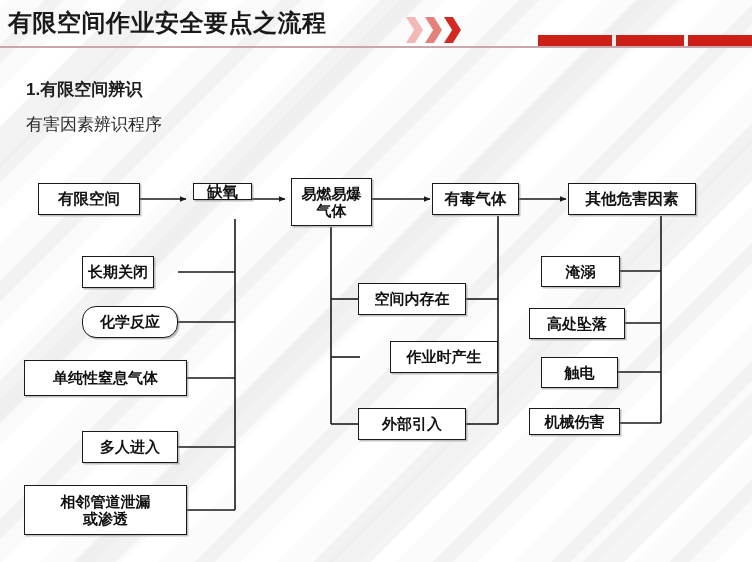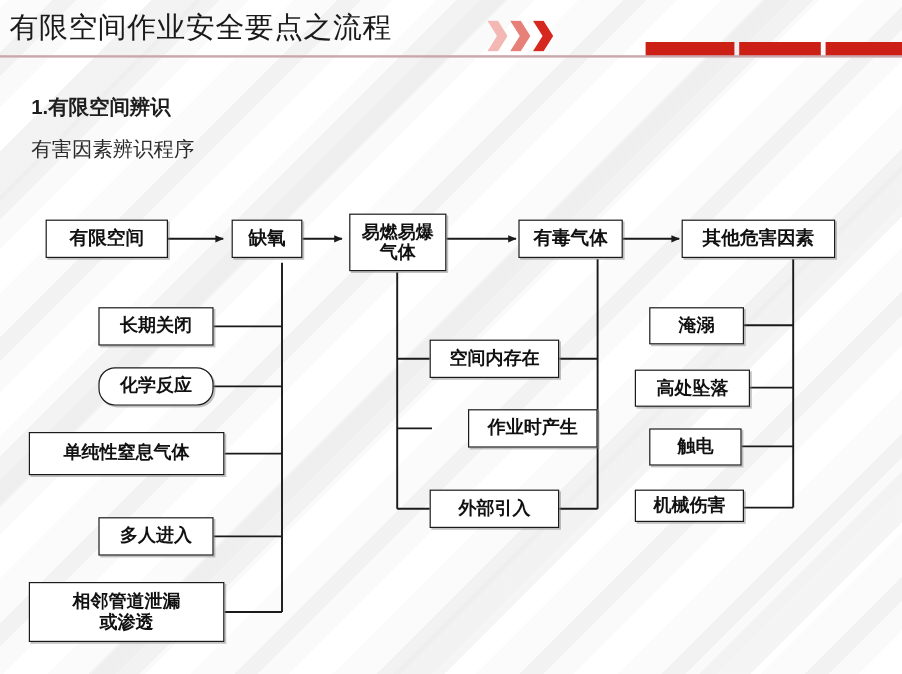--- a/index.html
+++ b/index.html
@@ -56,21 +56,21 @@
     left: 0; top: 0;
     width: 752px;
     height: 50px;
     z-index: 5;
   }
   #slide-title {
     position: absolute;
     left: 8px;
     top: 7px;
     font-size: 24px;
-    font-weight: normal;
+    font-weight: bold;
     color: #1a1a1a;
     letter-spacing: 0.5px;
     white-space: nowrap;
   }
   #chevron-group {
     position: absolute;
     left: 406px;
     top: 17px;
     width: 72px;
     height: 26px;
@@ -237,38 +237,38 @@
       <line x1="661" y1="423" x2="620" y2="423"></line>
     </g>
   </svg>
 
   <div id="flowchart">
 
     <div class="node node-lg" style="left:38px; top:183px; width:102px; height:32px;">
       <span class="label">有限空间</span>
     </div>
 
-    <div class="node node-lg" style="left:193px; top:183px; width:59px; height:32px;">
+    <div class="node node-lg" style="left:193px; top:183px; width:59px; height:17px;">
       <span class="label">缺氧</span>
     </div>
 
     <div class="node node-md" style="left:291px; top:178px; width:81px; height:48px;">
       <span class="label">易燃易爆
 气体</span>
     </div>
 
     <div class="node node-lg" style="left:432px; top:183px; width:87px; height:32px;">
       <span class="label">有毒气体</span>
     </div>
 
     <div class="node node-lg" style="left:568px; top:183px; width:128px; height:32px;">
       <span class="label">其他危害因素</span>
     </div>
 
-    <div class="node node-md" style="left:82px; top:256px; width:96px; height:32px;">
+    <div class="node node-md" style="left:82px; top:256px; width:72px; height:32px;">
       <span class="label">长期关闭</span>
     </div>
 
     <div class="node node-md" style="left:82px; top:306px; width:96px; height:32px;border-radius:14px;">
       <span class="label">化学反应</span>
     </div>
 
     <div class="node node-md" style="left:24px; top:360px; width:163px; height:36px;">
       <span class="label">单纯性窒息气体</span>
     </div>

